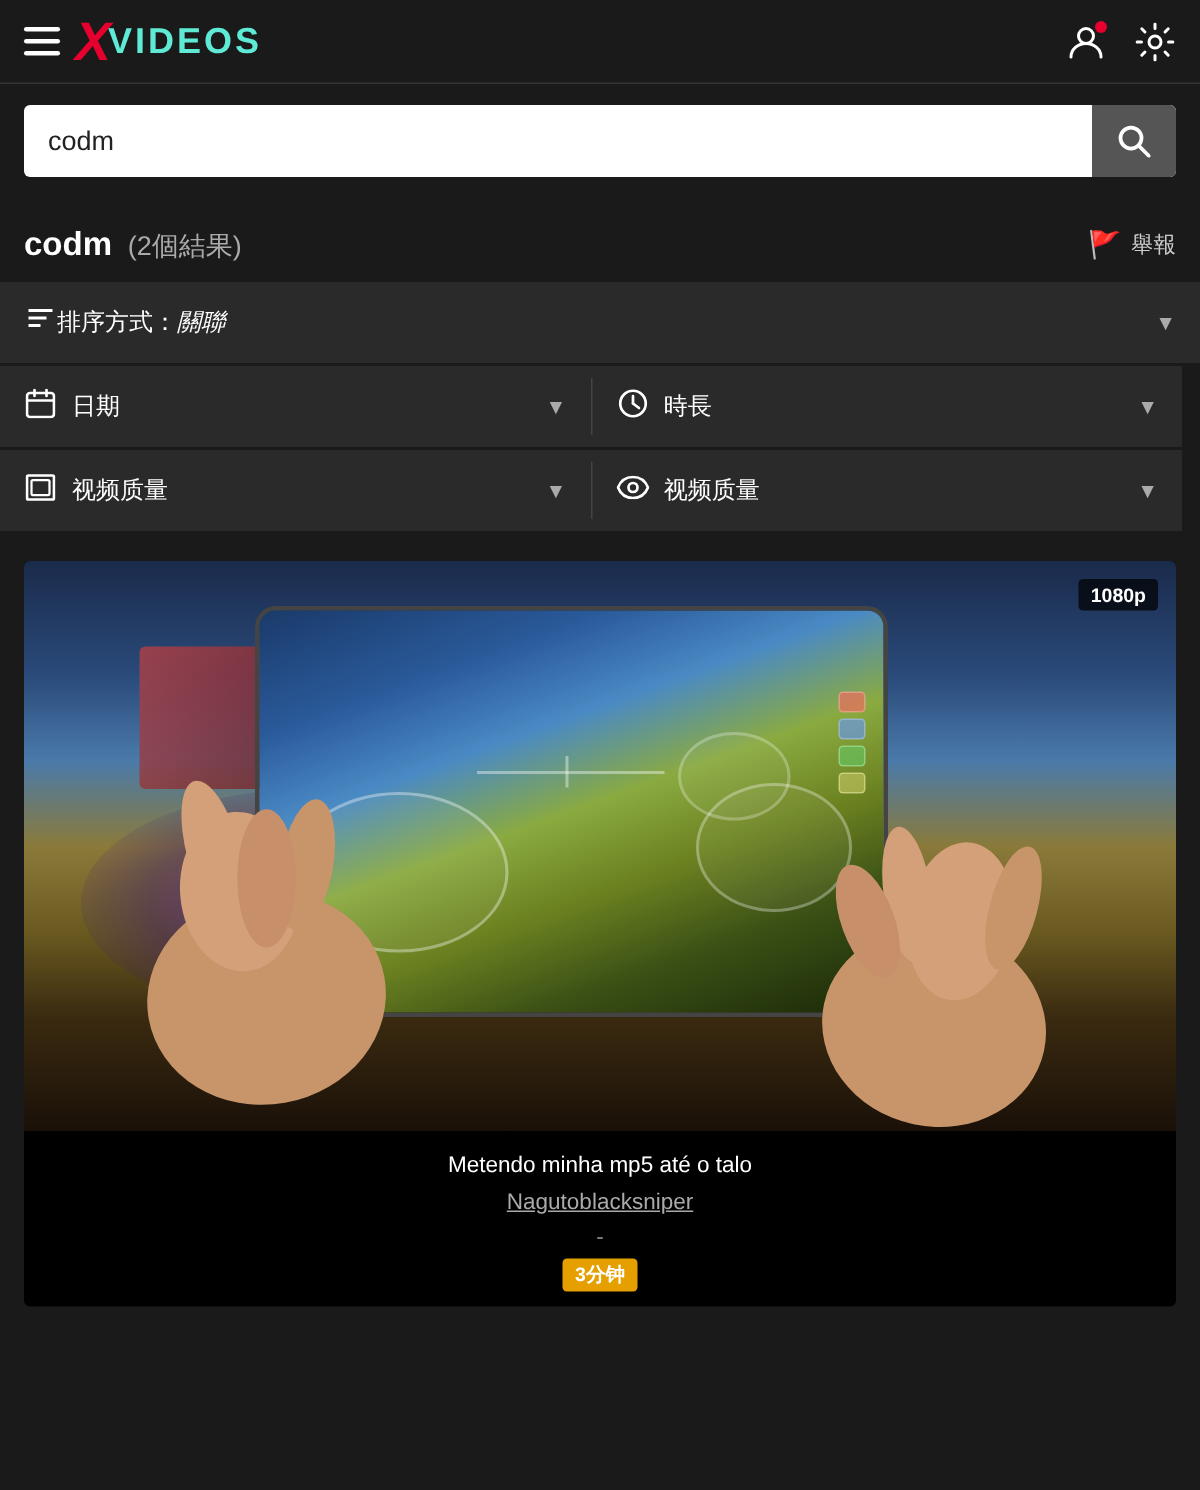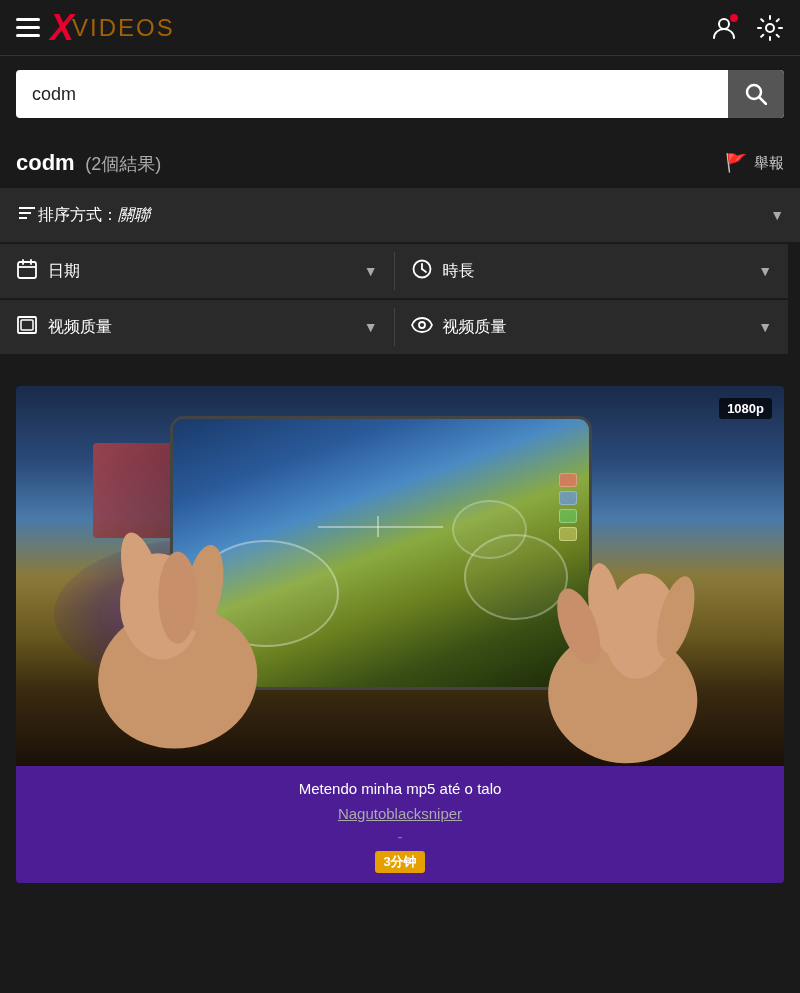--- a/index.html
+++ b/index.html
@@ -47,23 +47,23 @@
       align-items: center;
     }
     .logo-x {
       color: #e5002e;
       font-size: 36px;
       font-weight: 900;
       font-style: italic;
       letter-spacing: -2px;
     }
     .logo-videos {
-      color: #a16207;
+      color: #5eead4;
       font-size: 24px;
-      font-weight: 400;
+      font-weight: 700;
       letter-spacing: 2px;
     }
     .header-right {
       display: flex;
       align-items: center;
       gap: 18px;
     }
     .header-icon {
       width: 28px;
       height: 28px;
@@ -208,25 +208,24 @@
     .filter-label {
       color: #fff;
       font-size: 16px;
     }
 
     
     .video-section {
       padding: 10px 16px 20px 16px;
     }
     .video-card {
-      background: #4c1d95;
+      background: #000000;
       border-radius: 4px;
       overflow: hidden;
       cursor: pointer;
-      margin-top: 12px;
     }
     .video-thumbnail {
       position: relative;
       width: 100%;
       height: 380px;
       background: #111;
       overflow: hidden;
     }
     .badge-1080p {
       position: absolute;

